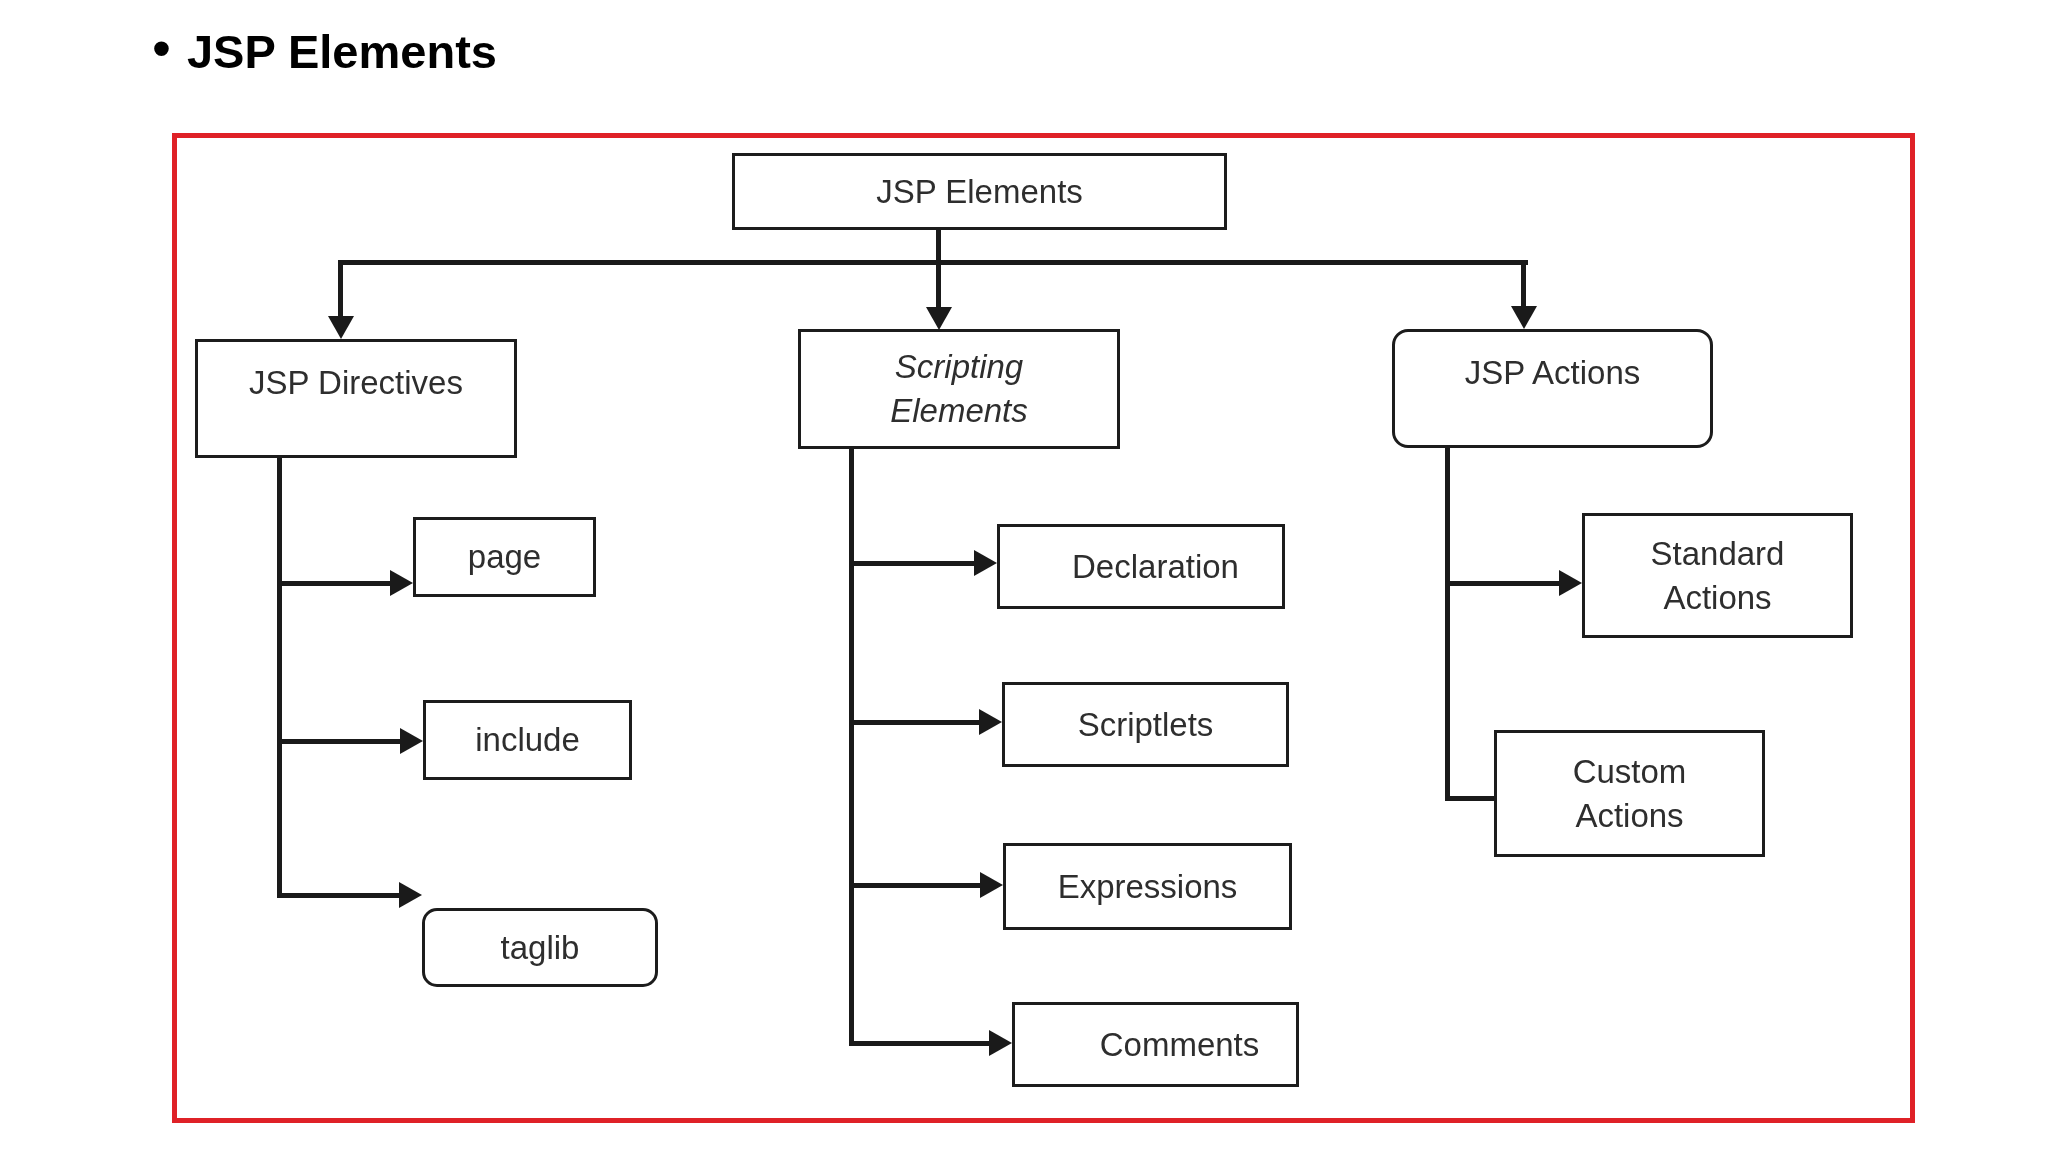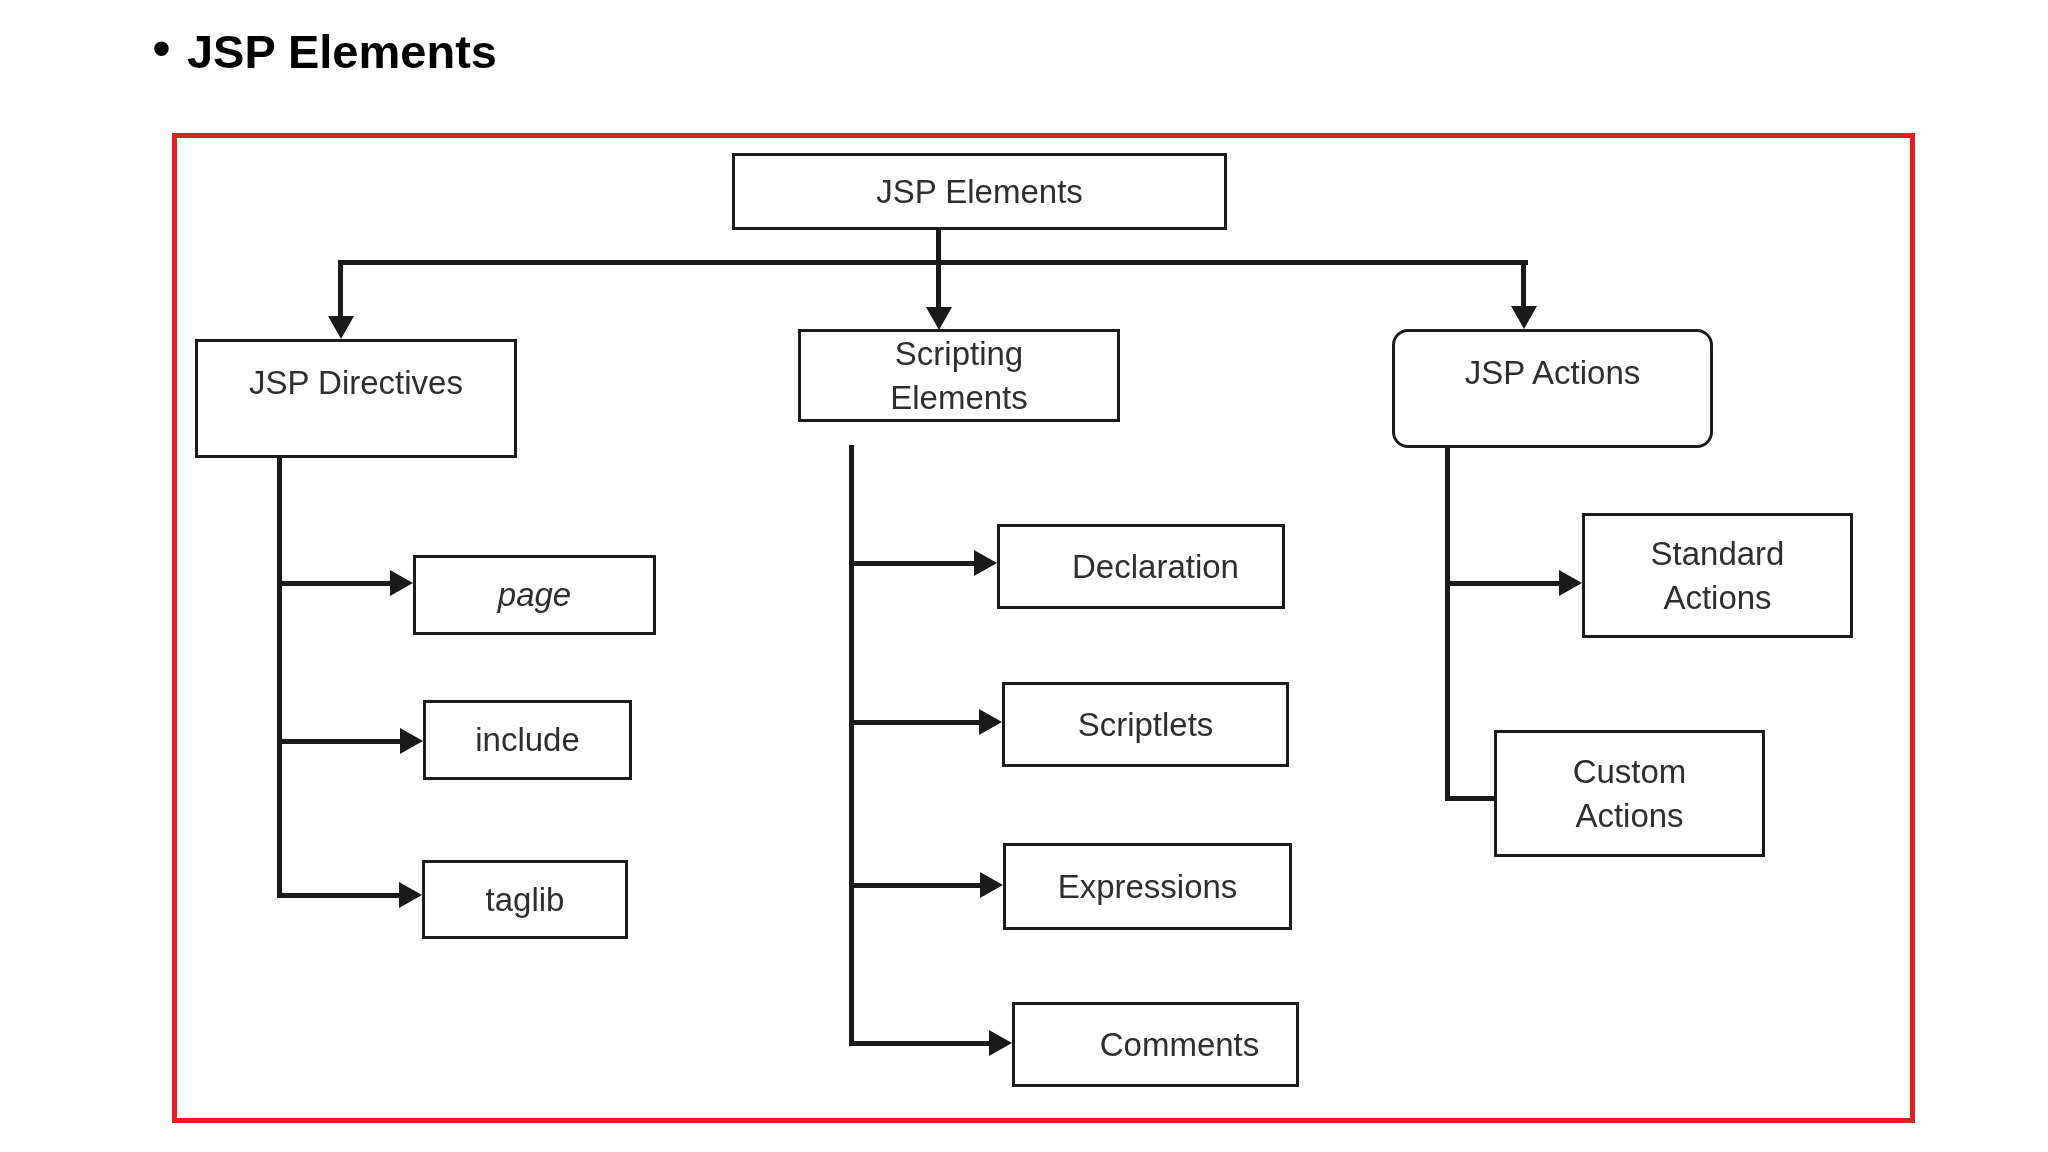--- a/index.html
+++ b/index.html
@@ -114,27 +114,27 @@
     <div class="vline" style="left:1445px; top:445px; width:5px; height:356px;"></div>
     <div class="hline" style="left:1445px; top:581px; width:115px; height:5px;"></div>
     <div class="arrow-right" style="left:1559px; top:570px;"></div>
     <div class="hline" style="left:1445px; top:796px; width:119px; height:5px;"></div>
     <div class="arrow-right" style="left:1563px; top:785px;"></div>
   </div>
 
   <div class="node" style="left:732px; top:153px; width:495px; height:77px;">JSP Elements</div>
 
   <div class="node high" style="left:195px; top:339px; width:322px; height:119px;">JSP Directives</div>
-  <div class="node" style="left:798px; top:329px; width:322px; height:93px;">Scripting
+  <div class="node" style="left:798px; top:329px; width:322px; height:120px;font-style:italic;">Scripting
 Elements</div>
   <div class="node high" style="left:1392px; top:329px; width:321px; height:119px;border-radius:16px;">JSP Actions</div>
 
-  <div class="node" style="left:413px; top:555px; width:243px; height:80px;font-style:italic;">page</div>
+  <div class="node" style="left:413px; top:517px; width:183px; height:80px;">page</div>
   <div class="node" style="left:423px; top:700px; width:209px; height:80px;">include</div>
-  <div class="node" style="left:422px; top:860px; width:206px; height:79px;">taglib</div>
+  <div class="node" style="left:422px; top:908px; width:236px; height:79px;border-radius:15px;">taglib</div>
 
   <div class="node" style="left:997px; top:524px; width:288px; height:85px;padding-left:29px;">Declaration</div>
   <div class="node" style="left:1002px; top:682px; width:287px; height:85px;">Scriptlets</div>
   <div class="node" style="left:1003px; top:843px; width:289px; height:87px;">Expressions</div>
   <div class="node" style="left:1012px; top:1002px; width:287px; height:85px;padding-left:48px;">Comments</div>
 
   <div class="node" style="left:1582px; top:513px; width:271px; height:125px;">Standard
 Actions</div>
   <div class="node" style="left:1494px; top:730px; width:271px; height:127px;">Custom
 Actions</div>

